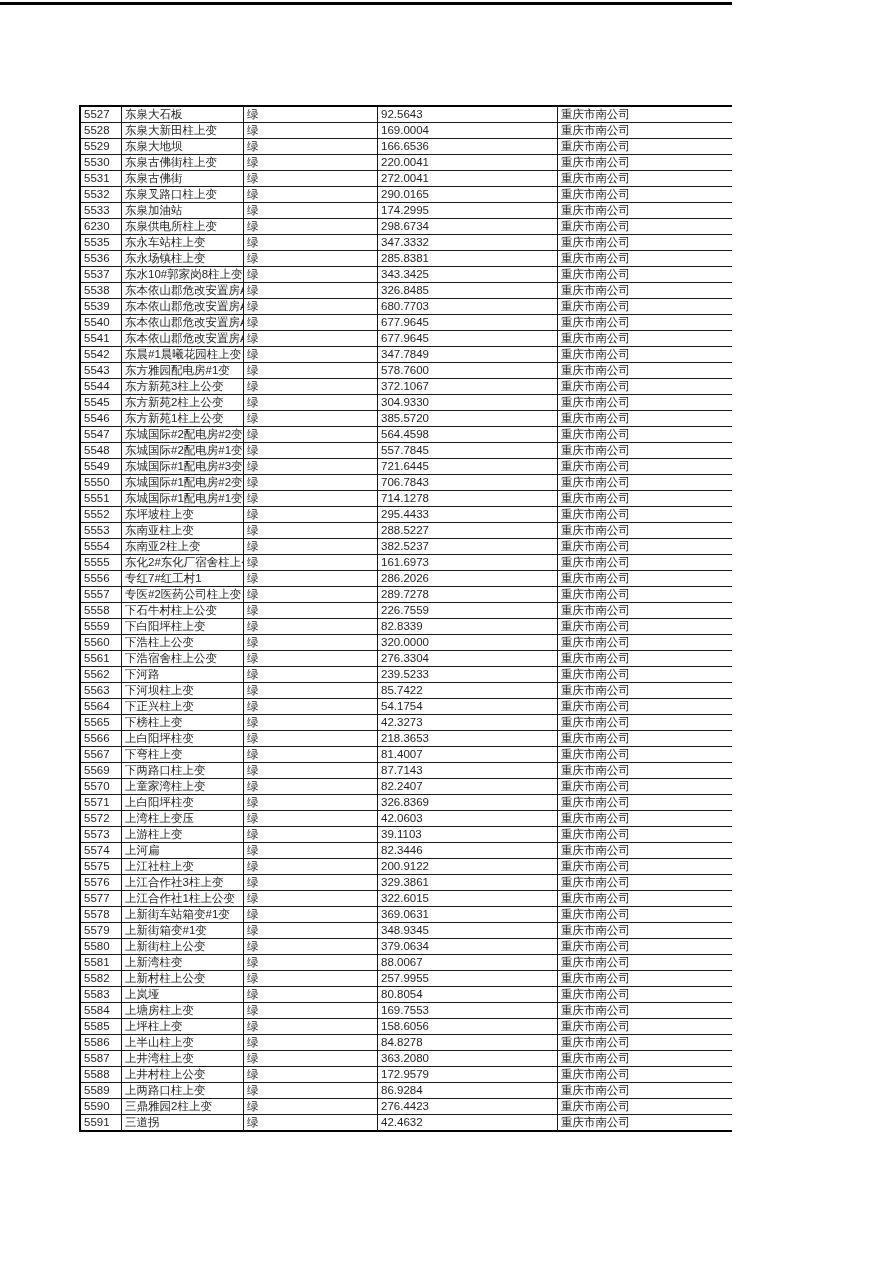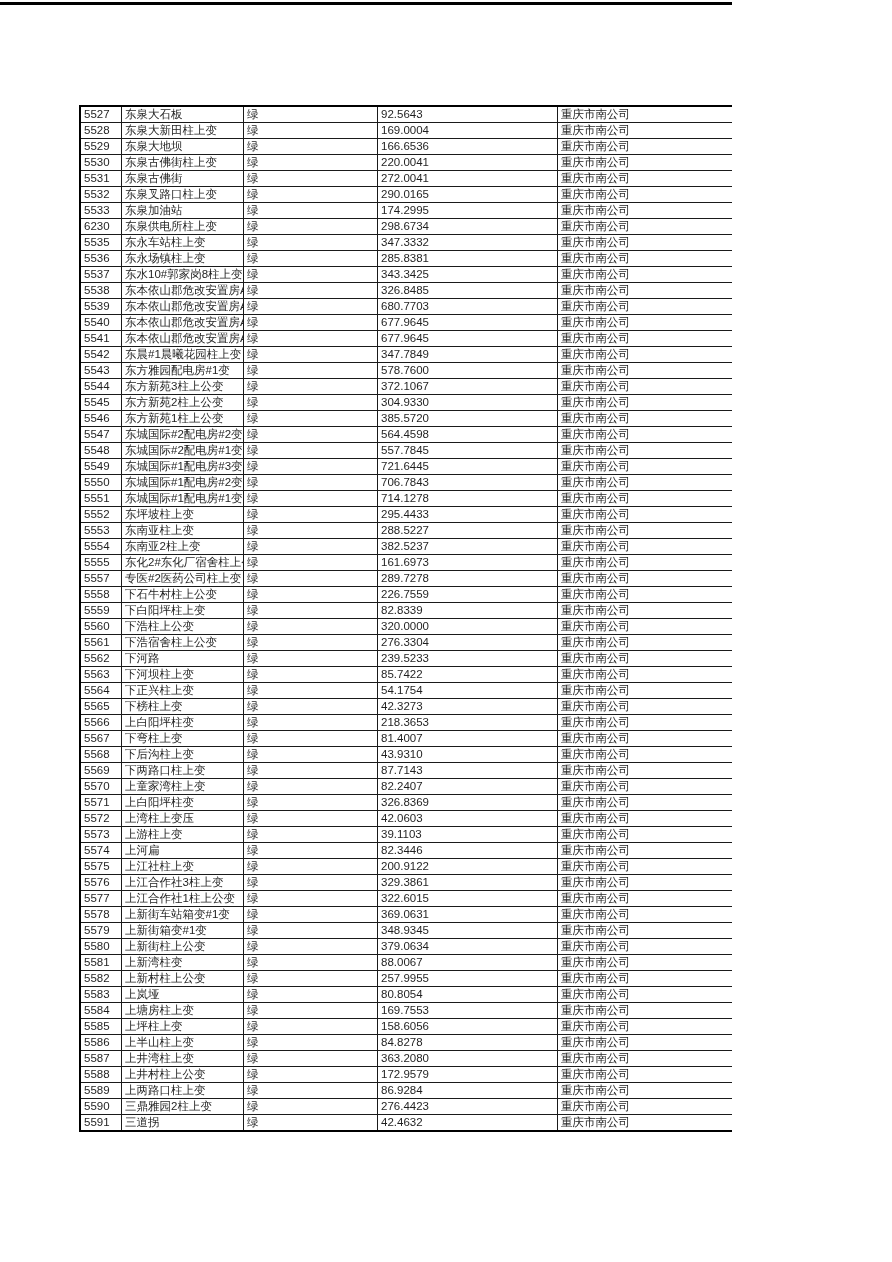--- a/index.html
+++ b/index.html
@@ -261,20 +261,27 @@
           <td class="col-company">重庆市南公司</td>
         </tr>
         <tr>
           <td class="col-id">5555</td>
           <td class="col-name">东化2#东化厂宿舍柱上公变</td>
           <td class="col-status">绿</td>
           <td class="col-value">161.6973</td>
           <td class="col-company">重庆市南公司</td>
         </tr>
         <tr>
+          <td class="col-id">5556</td>
+          <td class="col-name">专红7#红工村1</td>
+          <td class="col-status">绿</td>
+          <td class="col-value">286.2026</td>
+          <td class="col-company">重庆市南公司</td>
+        </tr>
+        <tr>
           <td class="col-id">5557</td>
           <td class="col-name">专医#2医药公司柱上变</td>
           <td class="col-status">绿</td>
           <td class="col-value">289.7278</td>
           <td class="col-company">重庆市南公司</td>
         </tr>
         <tr>
           <td class="col-id">5558</td>
           <td class="col-name">下石牛村柱上公变</td>
           <td class="col-status">绿</td>
@@ -335,27 +342,20 @@
           <td class="col-name">上白阳坪柱变</td>
           <td class="col-status">绿</td>
           <td class="col-value">218.3653</td>
           <td class="col-company">重庆市南公司</td>
         </tr>
         <tr>
           <td class="col-id">5567</td>
           <td class="col-name">下弯柱上变</td>
           <td class="col-status">绿</td>
           <td class="col-value">81.4007</td>
-          <td class="col-company">重庆市南公司</td>
-        </tr>
-        <tr>
-          <td class="col-id">5568</td>
-          <td class="col-name">下后沟柱上变</td>
-          <td class="col-status">绿</td>
-          <td class="col-value">43.9310</td>
           <td class="col-company">重庆市南公司</td>
         </tr>
         <tr>
           <td class="col-id">5569</td>
           <td class="col-name">下两路口柱上变</td>
           <td class="col-status">绿</td>
           <td class="col-value">87.7143</td>
           <td class="col-company">重庆市南公司</td>
         </tr>
         <tr>

